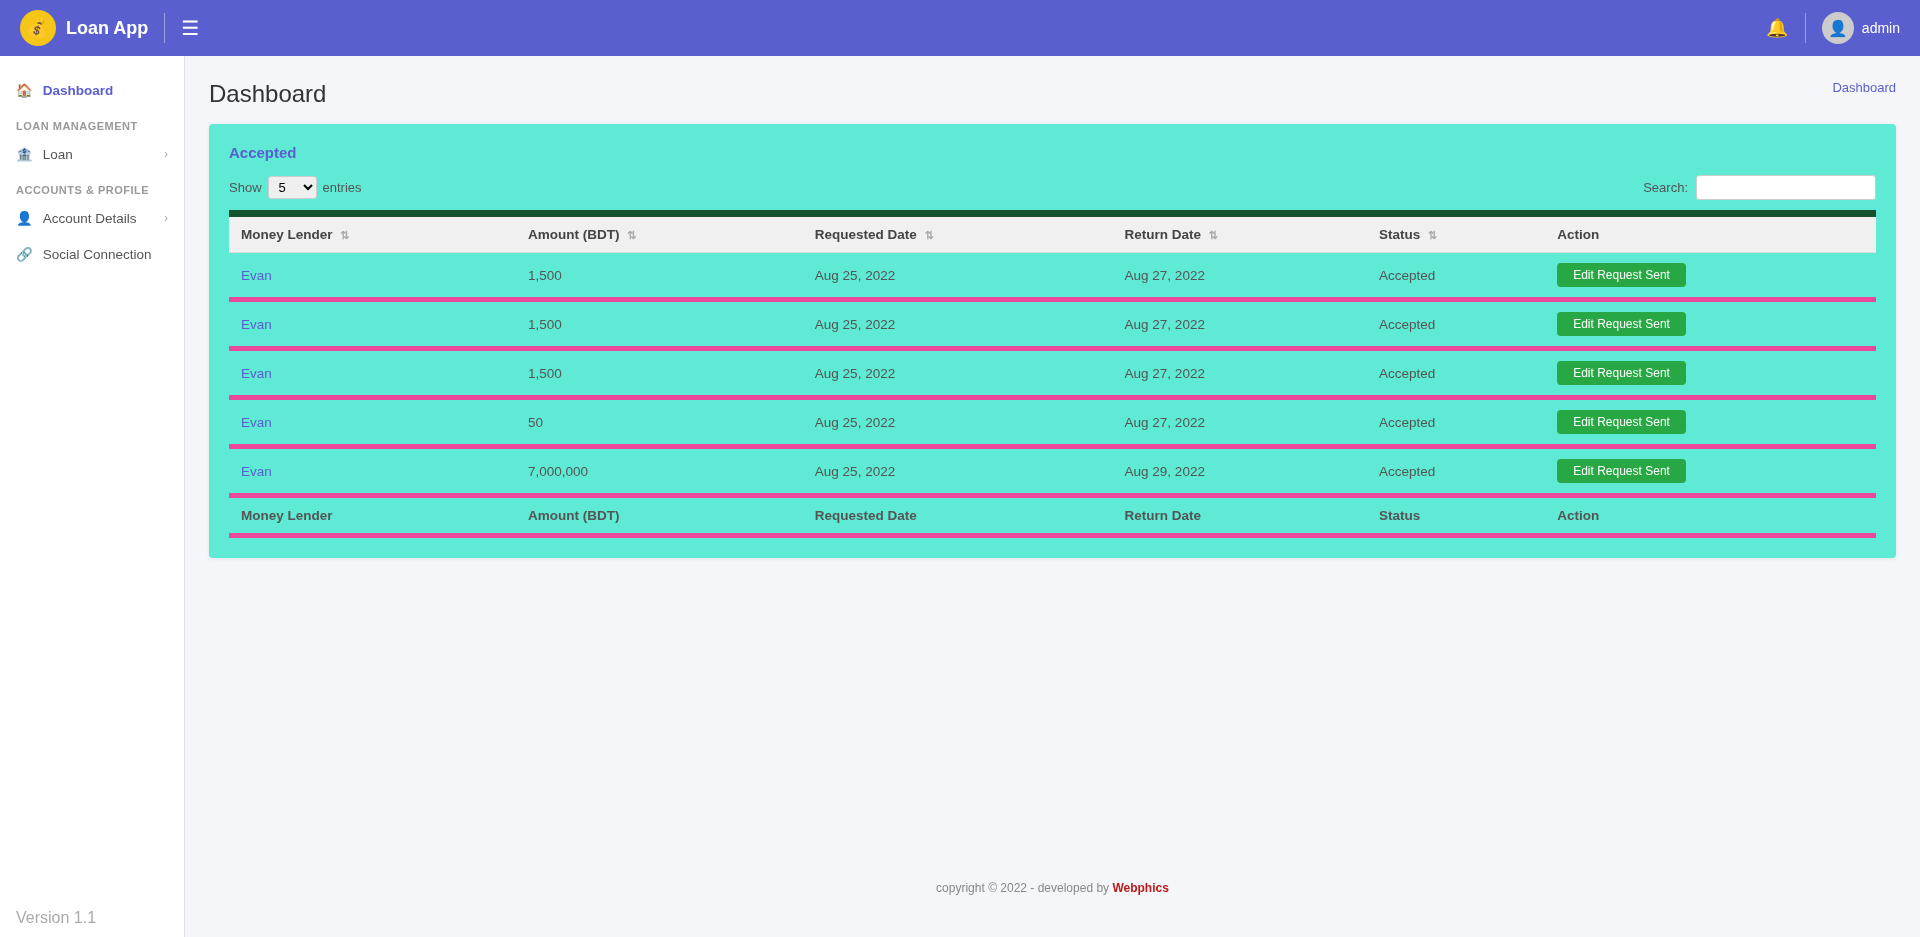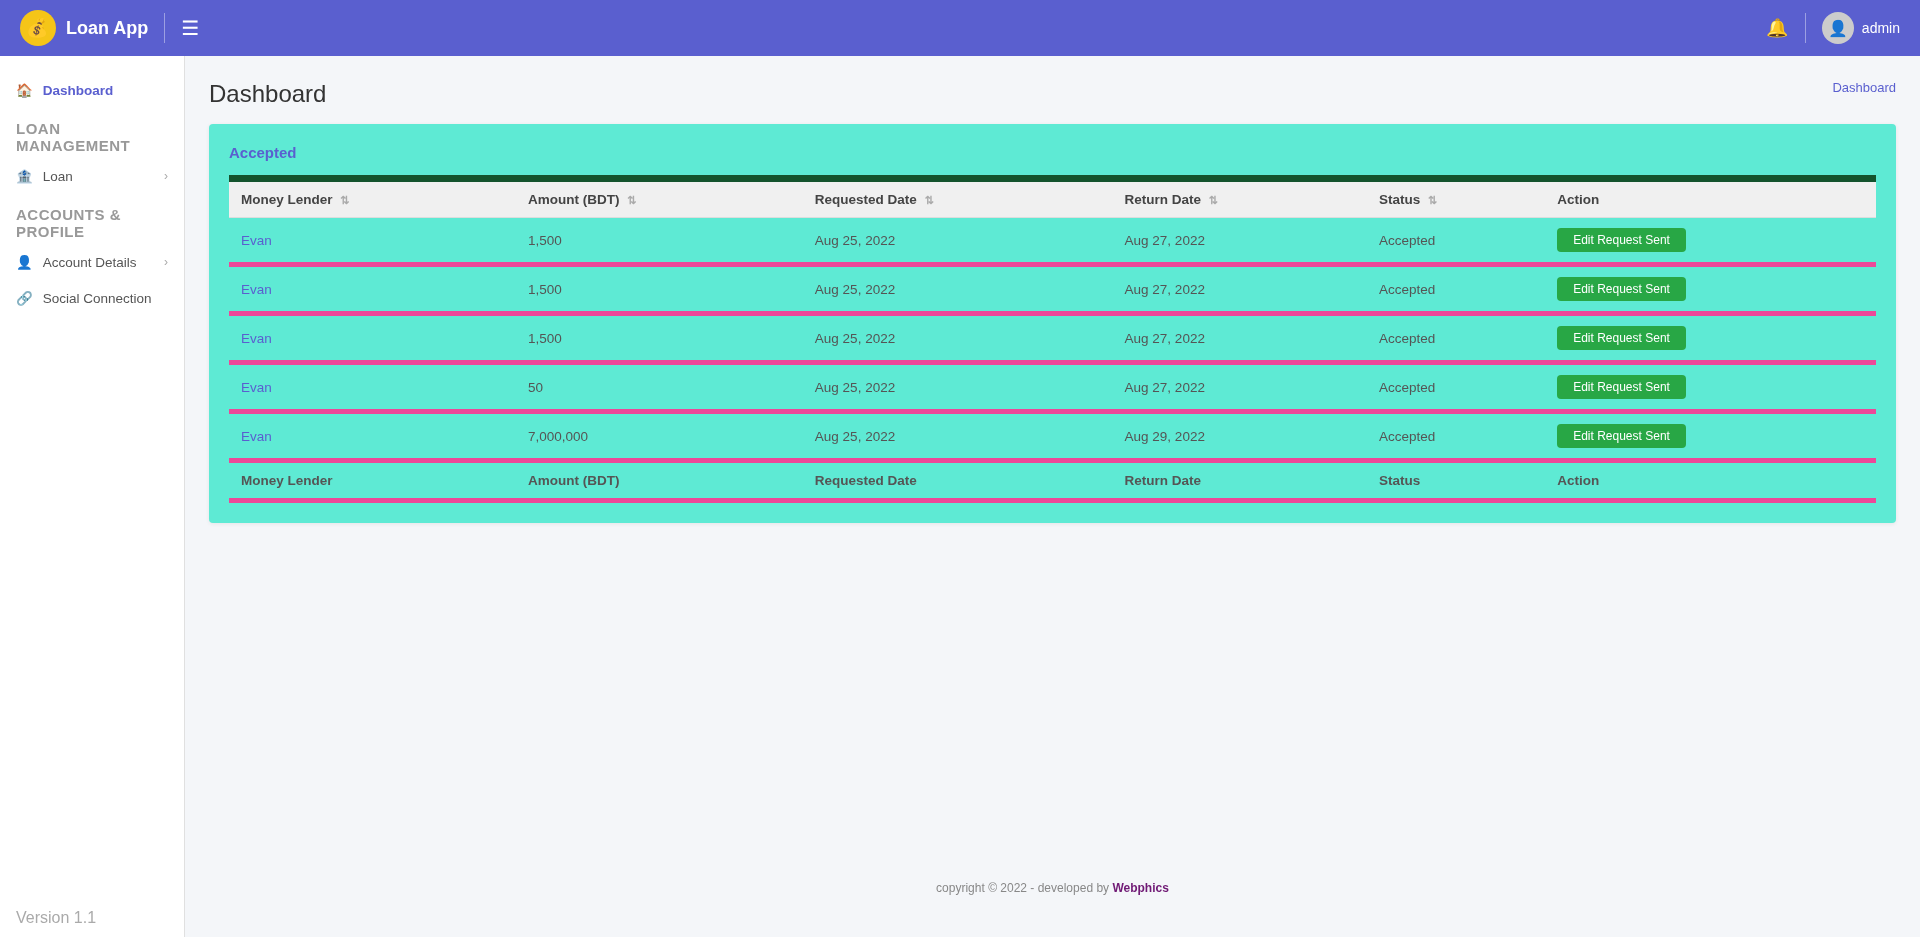--- a/index.html
+++ b/index.html
@@ -47,21 +47,21 @@
     }
     .sidebar-item {
       display: flex; align-items: center; gap: 10px;
       padding: 10px 16px;
       cursor: pointer;
       color: #555;
       font-size: 13.5px;
     }
     .sidebar-item.active { color: #5a5fcf; font-weight: bold; }
     .sidebar-section-label {
-      font-size: 15px; font-weight: bold; color: #999;
+      font-size: 11px; font-weight: bold; color: #999;
       padding: 12px 16px 4px 16px;
       text-transform: uppercase;
       letter-spacing: 0.5px;
     }
     .sidebar-item .arrow { margin-left: auto; font-size: 12px; color: #aaa; }
     .sidebar-version { margin-top: auto; padding: 10px 16px; font-size: 16px; color: #aaa; }
 
     
     .main-content {
       flex: 1;
@@ -147,21 +147,21 @@
     .page-btn.active { background: #5a5fcf; color: white; border-color: #5a5fcf; }
 
     
     .footer {
       text-align: center;
       padding: 18px;
       font-size: 12px;
       color: #888;
       margin-top: auto;
     }
-    .footer strong { color: #701a75; }
+    .footer strong { color: #b91c1c; }
   </style>
 </head>
 <body>
 
 <div class="navbar">
   <div class="navbar-left">
     <div class="navbar-brand">
       <div class="brand-icon">💰</div>
       <span>Loan App</span>
     </div>
@@ -210,20 +210,36 @@
   <div class="main-content">
     <div class="breadcrumb-row">
       <h1 class="page-title">Dashboard</h1>
       <span class="breadcrumb-link">Dashboard</span>
     </div>
 
     <div class="card">
       <span class="accepted-badge">Accepted</span>
 
       
+      <div class="table-controls">
+        <div class="show-entries">
+          <span>Show</span>
+          <select>
+            <option>5</option>
+            <option>10</option>
+            <option>25</option>
+            <option>50</option>
+          </select>
+          <span>entries</span>
+        </div>
+        <div class="search-area">
+          <span>Search:</span>
+          <input type="text" placeholder="" style="">
+        </div>
+      </div>
 
       
       <table>
         <thead>
           <tr>
             <th>Money Lender <span class="sort-icon">⇅</span></th>
             <th>Amount (BDT) <span class="sort-icon">⇅</span></th>
             <th>Requested Date <span class="sort-icon">⇅</span></th>
             <th>Return Date <span class="sort-icon">⇅</span></th>
             <th>Status <span class="sort-icon">⇅</span></th>

